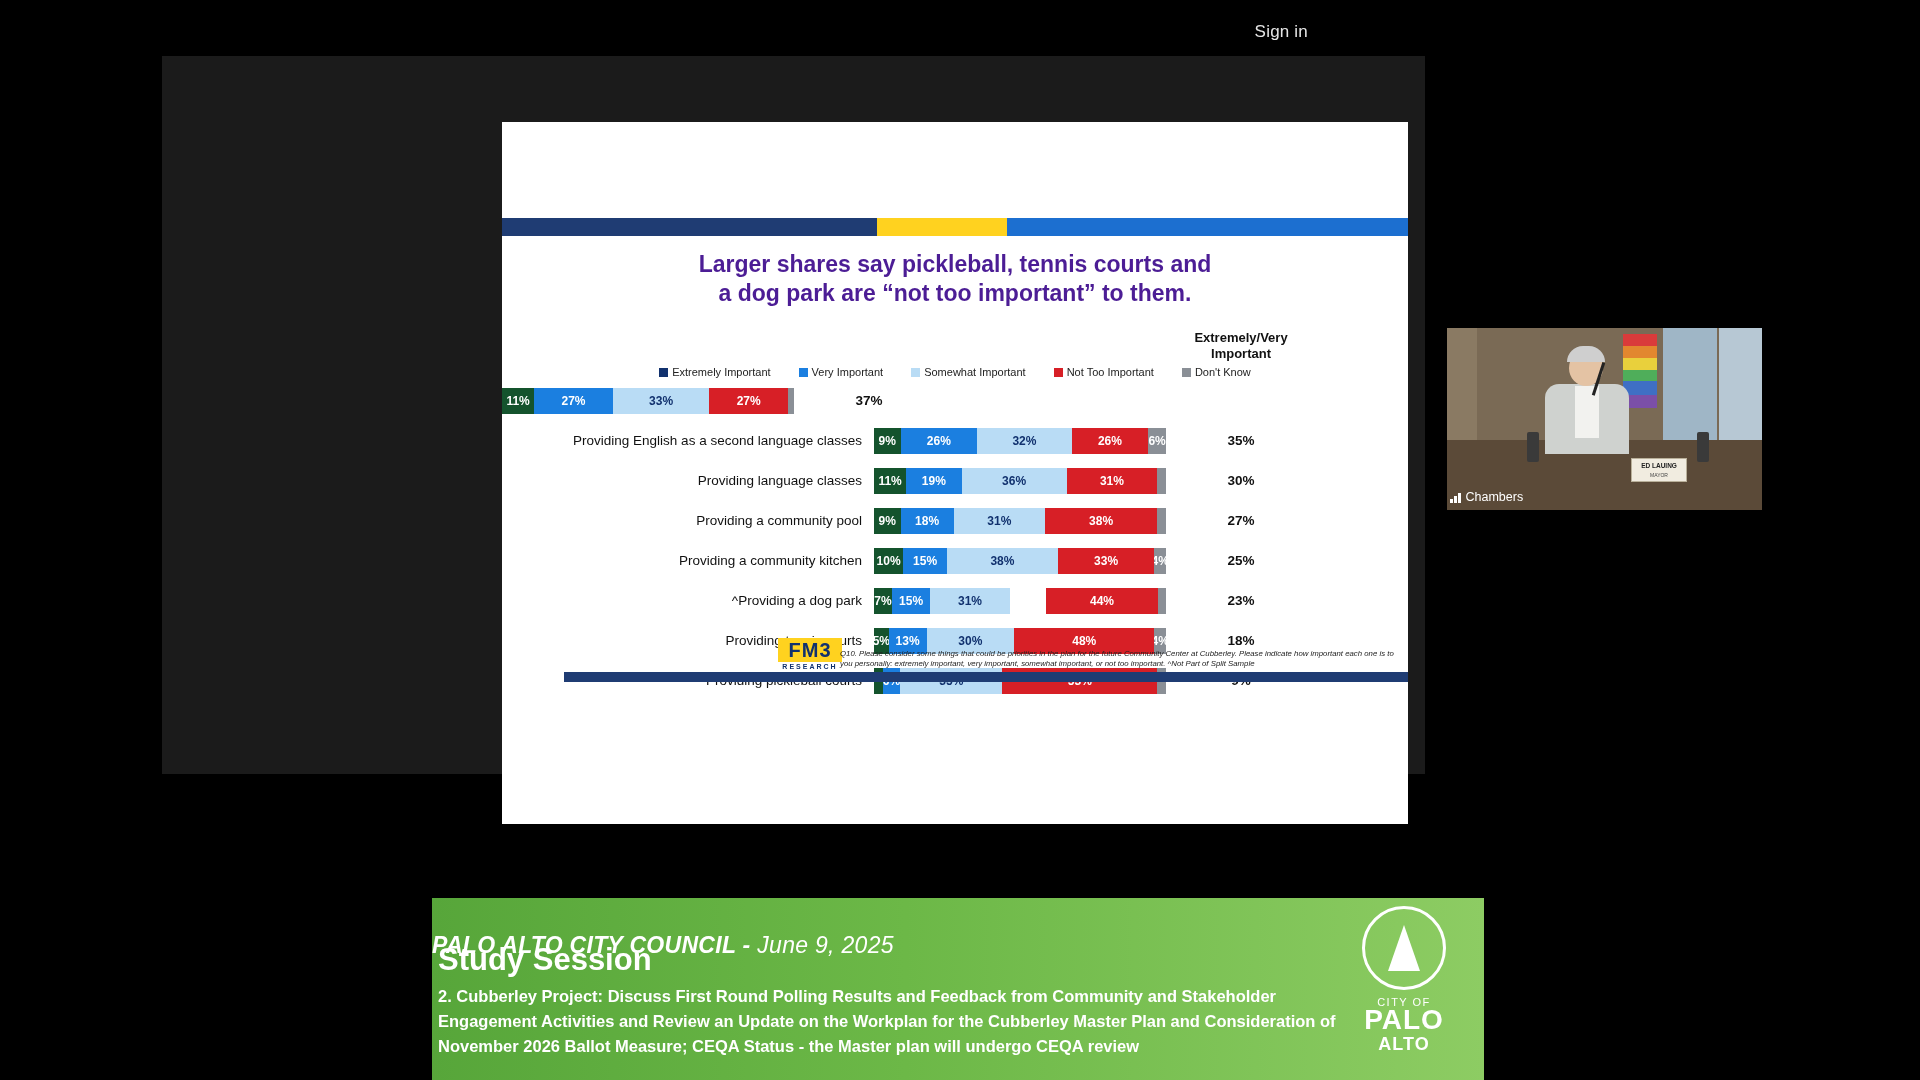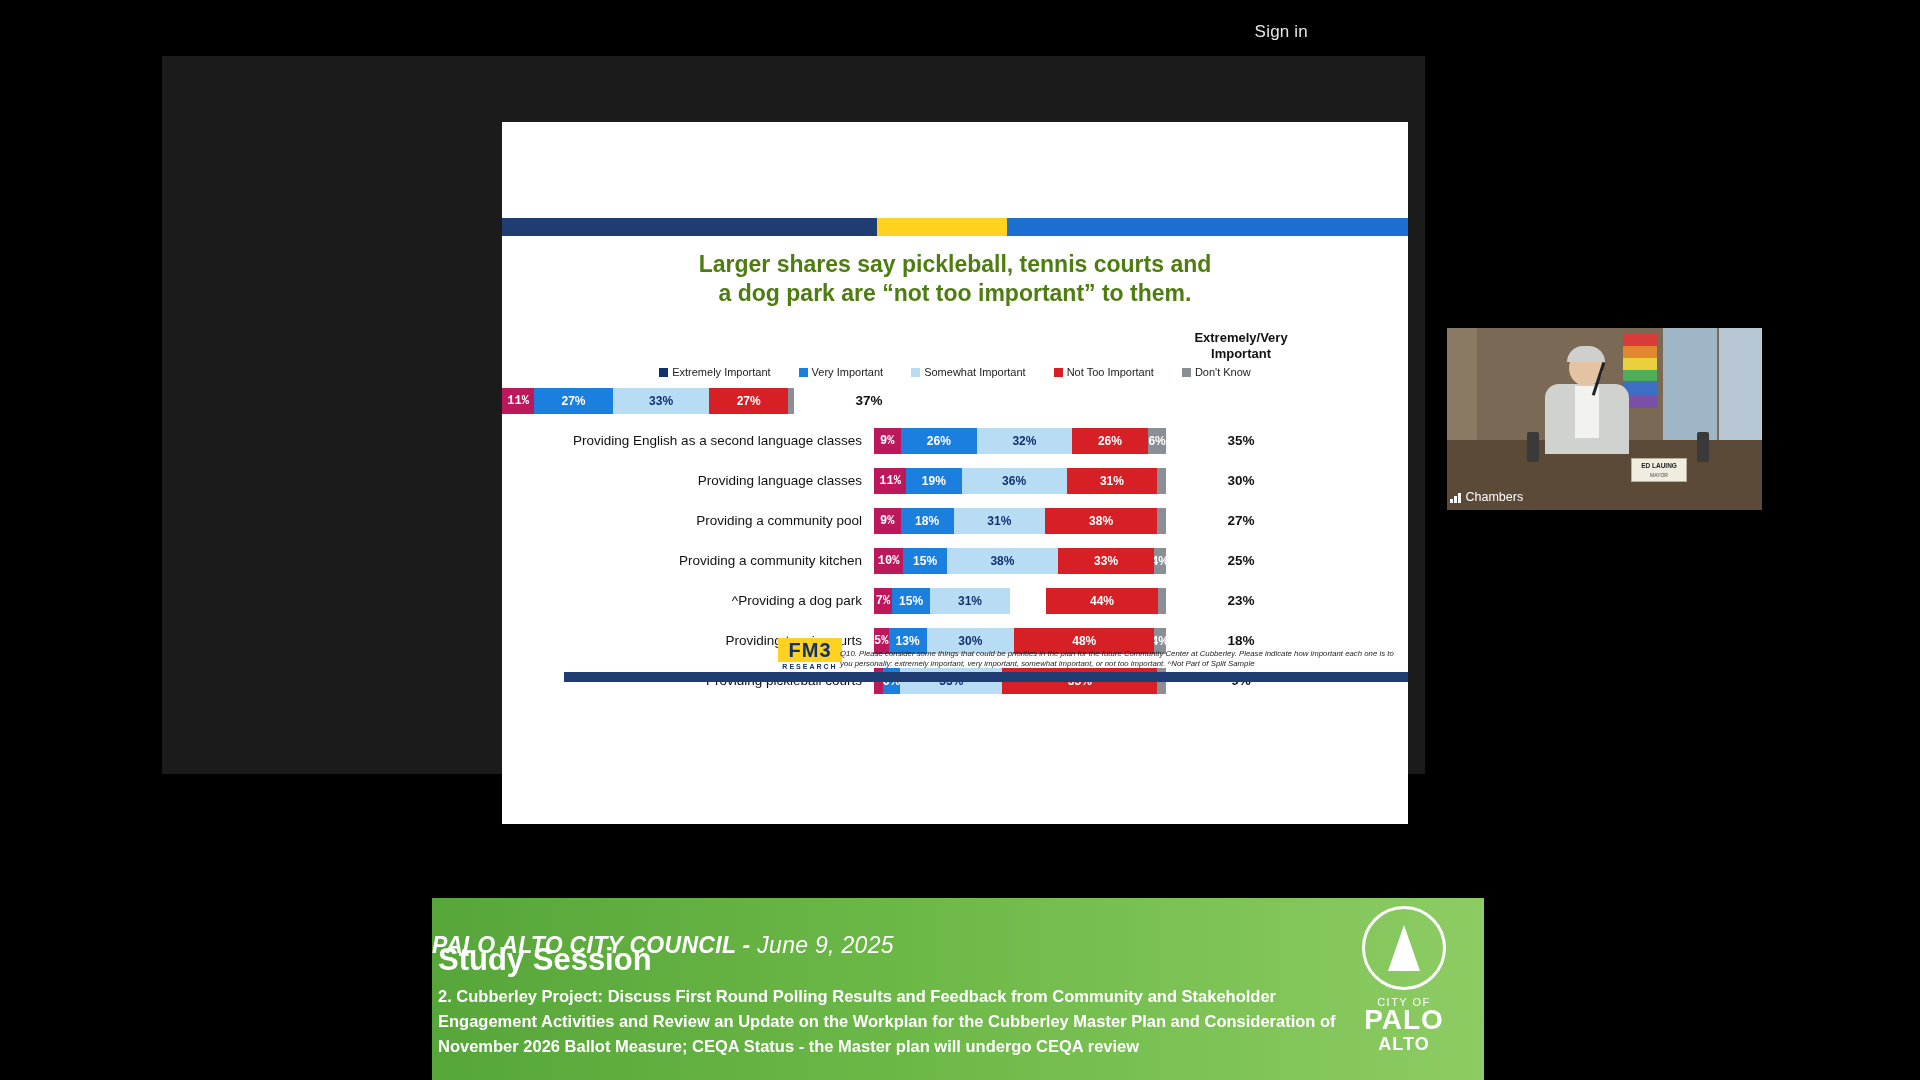--- a/index.html
+++ b/index.html
@@ -35,21 +35,21 @@
     background: #fff;
   }
   
   .band { position: absolute; left: 0; top: 96px; width: 906px; height: 18px; display: flex; }
   .band .b1 { width: 375px; background: #1f3c73; }
   .band .b2 { width: 130px; background: #ffd21f; }
   .band .b3 { flex: 1; background: #1c6fd0; }
 
   .slide-title {
     position: absolute; left: 0; top: 128px; width: 906px;
-    text-align: center; color: #4d7c0f; font-weight: bold;
+    text-align: center; color: #4c1d95; font-weight: bold;
     font-size: 23px; line-height: 29px;
   }
 
   
   .legend {
     position: absolute; left: 0; top: 244px; width: 906px;
     display: flex; justify-content: center; gap: 28px;
     font-size: 11px; color: #222;
   }
   .legend .li { display: flex; align-items: center; gap: 4px; white-space: nowrap; }
@@ -60,21 +60,21 @@
   .row { display: flex; align-items: center; height: 33px; margin-bottom: 7px; }
   .row .lbl {
     width: 372px; text-align: right; padding-right: 12px;
     font-size: 13.5px; color: #111; line-height: 15px;
   }
   .row .bars { width: 292px; height: 26px; display: flex; overflow: hidden; }
   .row .bars .seg {
     height: 26px; display: flex; align-items: center; justify-content: center;
     font-size: 12px; font-weight: bold; color: #fff; overflow: hidden;
   }
-  .seg.s-ext { background: #be185d; font-family: Liberation Mono, monospace; }
+  .seg.s-ext { background: #14532d; }
   .seg.s-very { background: #1b7fe0; }
   .seg.s-some { background: #b9dcf5; color: #11316e !important; }
   .seg.s-not  { background: #d71f26; }
   .seg.s-dk   { background: #8a8f96; font-size: 10px; }
   .row .total {
     width: 150px; text-align: center; font-size: 13.5px; color: #111; font-weight: 600;
   }
   .colhdr {
     position: absolute; left: 664px; top: 208px; width: 150px;
     text-align: center; font-size: 13px; font-weight: bold; color: #111; line-height: 16px;

